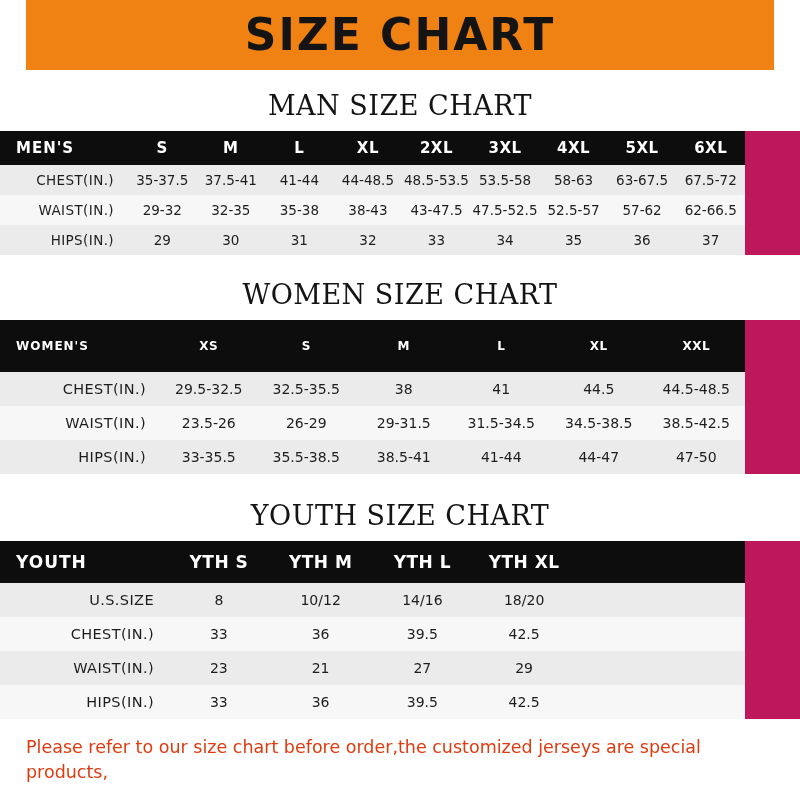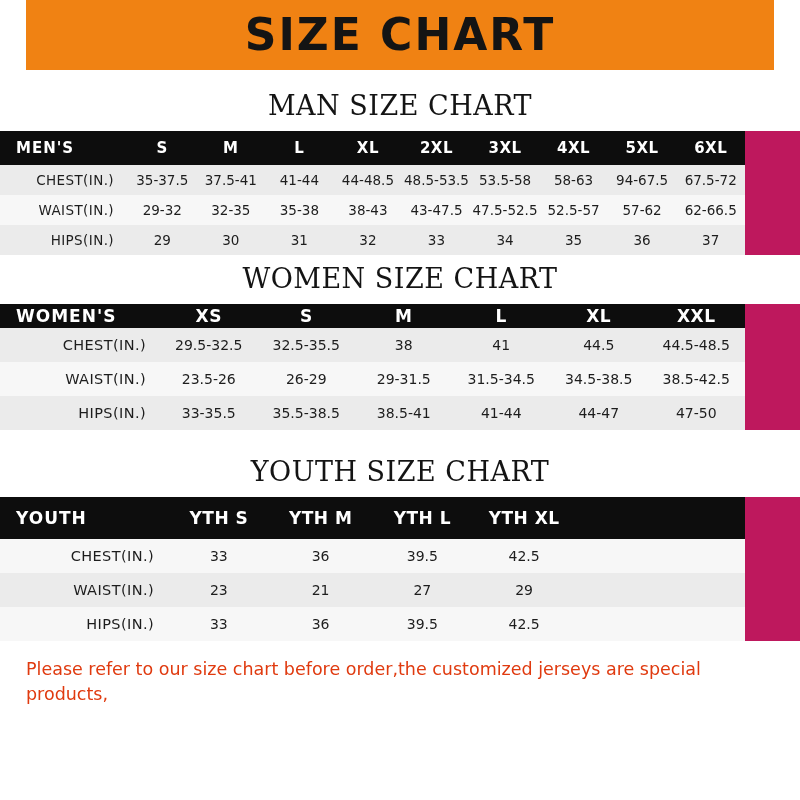--- a/index.html
+++ b/index.html
@@ -49,21 +49,21 @@
   
   .section-title {
     text-align: center;
     font-family: "DejaVu Serif", serif;
     font-weight: normal;
     font-size: 27px;
     color: #141414;
     letter-spacing: 0.5px;
   }
   .sec1-title { margin-top: 20px; }
-  .sec2-title { margin-top: 8px; }
+  .sec2-title { margin-top: 24px; }
   .sec3-title { margin-top: 26px; }
 
   
   .table-wrap {
     margin: 10px auto 0 auto;
     background: #be185d;
   }
   table.size {
     border-collapse: collapse;
     table-layout: fixed;
@@ -110,21 +110,21 @@
   table.size tbody tr.even { background: #f7f7f7; }
 
   
   #men-table { width: 745px; }
   #men-table col.lbl { width: 128px; }
   #men-table thead th { font-size: 15px; }
   #men-table tbody td { height: 30px; }
 
   #women-table { width: 745px; }
   #women-table col.lbl { width: 160px; }
-  #women-table thead th { height: 24px; font-size: 17px; }
+  #women-table thead th { height: 52px; font-size: 12px; }
   #women-table tbody td { height: 34px; font-size: 14px; }
   #women-table tbody td.rowlabel { font-size: 14.5px; }
 
   #youth-table { width: 745px; }
   #youth-table col.lbl { width: 168px; }
   #youth-table thead th { height: 42px; font-size: 17px; margin-top: 16px; }
   #youth-table tbody td { height: 34px; font-size: 14px; }
   #youth-table tbody td.rowlabel { font-size: 14.5px; }
   #youth-table col.pad { width: 170px; }
 
@@ -181,21 +181,21 @@
       <tbody>
         <tr class="odd">
           <td class="rowlabel">CHEST(IN.)</td>
           <td>35-37.5</td>
           <td>37.5-41</td>
           <td>41-44</td>
           <td>44-48.5</td>
           <td>48.5-53.5</td>
           <td>53.5-58</td>
           <td>58-63</td>
-          <td>94-67.5</td>
+          <td>63-67.5</td>
           <td>67.5-72</td>
         </tr>
         <tr class="even">
           <td class="rowlabel">WAIST(IN.)</td>
           <td>29-32</td>
           <td>32-35</td>
           <td>35-38</td>
           <td>38-43</td>
           <td>43-47.5</td>
           <td>47.5-52.5</td>
@@ -289,20 +289,28 @@
         <tr>
           <th class="rowlabel">YOUTH</th>
           <th>YTH S</th>
           <th>YTH M</th>
           <th>YTH L</th>
           <th>YTH XL</th>
           <th></th>
         </tr>
       </thead>
       <tbody>
+        <tr class="odd">
+          <td class="rowlabel">U.S.SIZE</td>
+          <td>8</td>
+          <td>10/12</td>
+          <td>14/16</td>
+          <td>18/20</td>
+          <td></td>
+        </tr>
         <tr class="even">
           <td class="rowlabel">CHEST(IN.)</td>
           <td>33</td>
           <td>36</td>
           <td>39.5</td>
           <td>42.5</td>
           <td></td>
         </tr>
         <tr class="odd">
           <td class="rowlabel">WAIST(IN.)</td>

